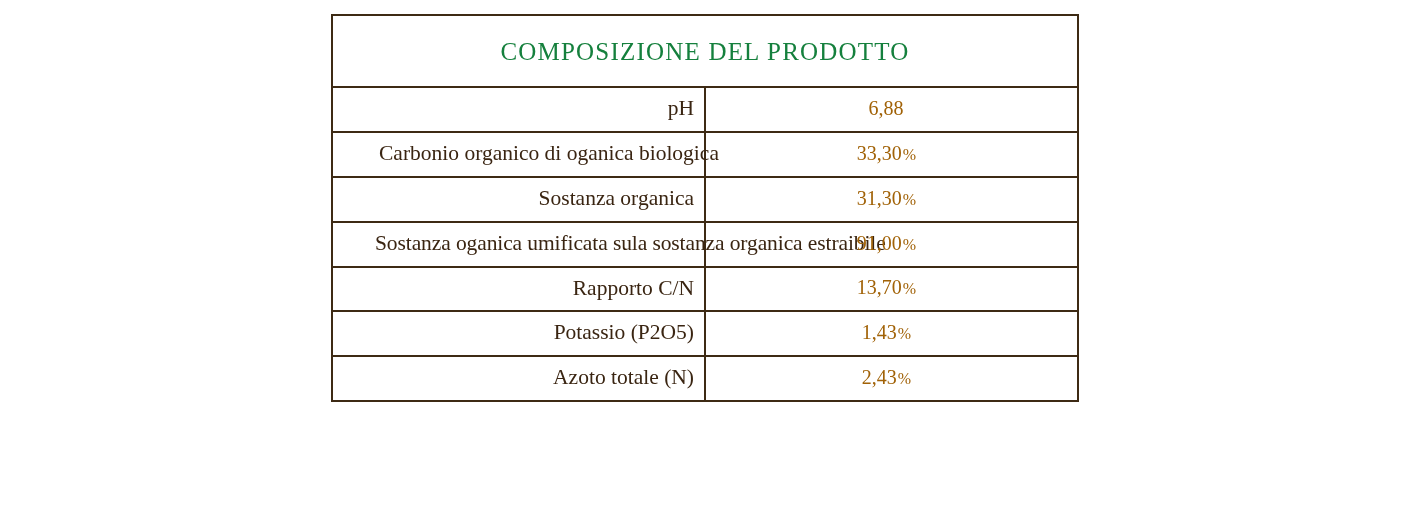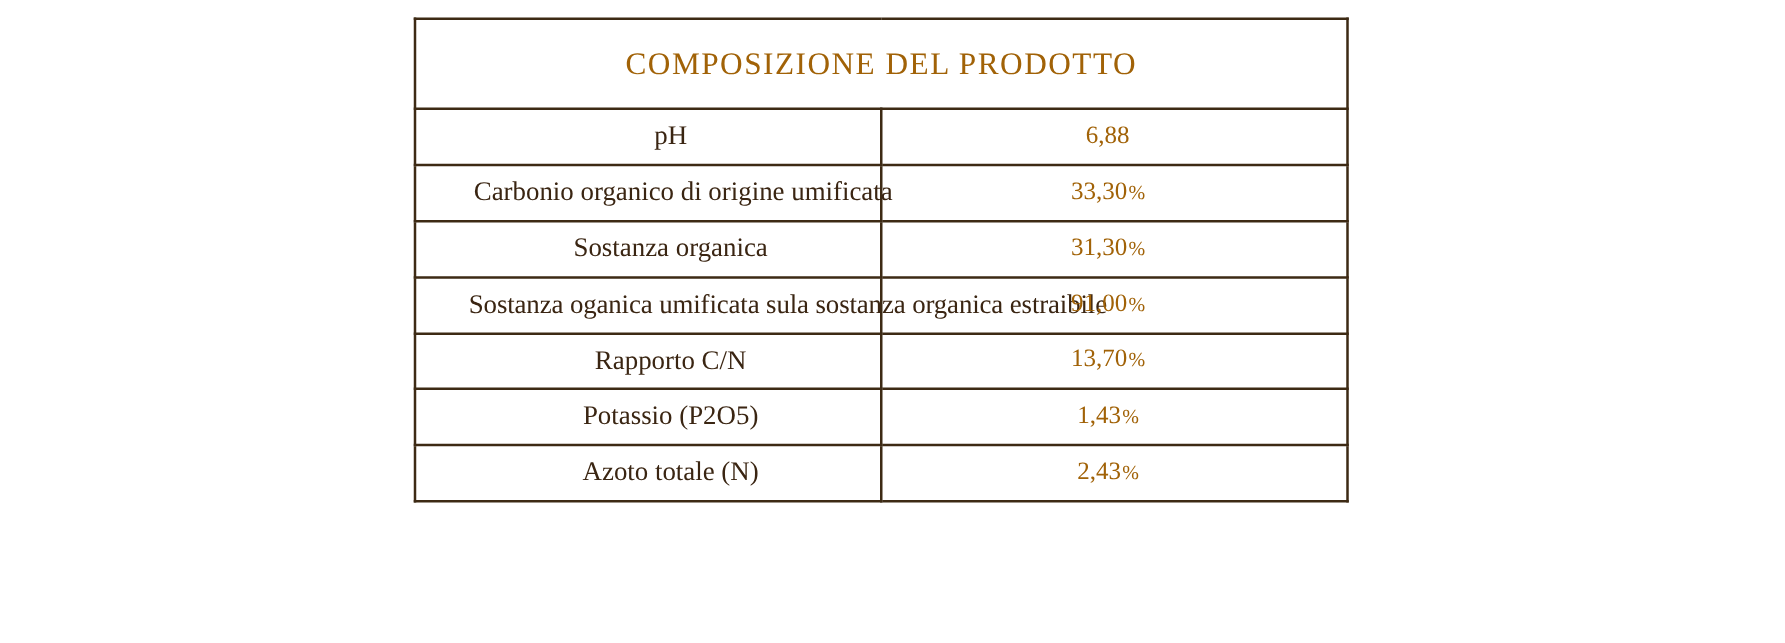--- a/index.html
+++ b/index.html
@@ -34,27 +34,27 @@
   table.comp th,
   table.comp td {
     border: 2px solid #3d2a14;
   }
   .title-cell {
     text-align: center;
     font-size: 25px;
     letter-spacing: 1.2px;
     font-weight: 400;
     padding: 22px 0 20px 0;
-    color: #a16207;
+    color: #15803d;
     white-space: nowrap;
   }
   .label-cell {
     padding: 7px 10px 9px 46px;
     font-size: 21.5px;
-    text-align: center;
+    text-align: right;
     white-space: nowrap;
     line-height: 1.25;
     color: #3a2512;
   }
   .value-cell {
     width: 104px;
     padding: 7px 10px 9px 0;
     font-size: 20px;
     text-align: center;
     white-space: nowrap;
@@ -78,21 +78,21 @@
     <table class="comp">
       <tbody>
         <tr>
           <td class="title-cell" colspan="2">COMPOSIZIONE DEL PRODOTTO</td>
         </tr>
         <tr>
           <td class="label-cell">pH</td>
           <td class="value-cell"><span>6,88</span><span class="unit"></span></td>
         </tr>
         <tr>
-          <td class="label-cell">Carbonio organico di origine umificata</td>
+          <td class="label-cell">Carbonio organico di oganica biologica</td>
           <td class="value-cell"><span>33,30</span><span class="unit">%</span></td>
         </tr>
         <tr>
           <td class="label-cell">Sostanza organica</td>
           <td class="value-cell"><span>31,30</span><span class="unit">%</span></td>
         </tr>
         <tr class="long">
           <td class="label-cell">Sostanza oganica umificata sula sostanza organica estraibile</td>
           <td class="value-cell"><span>91,00</span><span class="unit">%</span></td>
         </tr>

